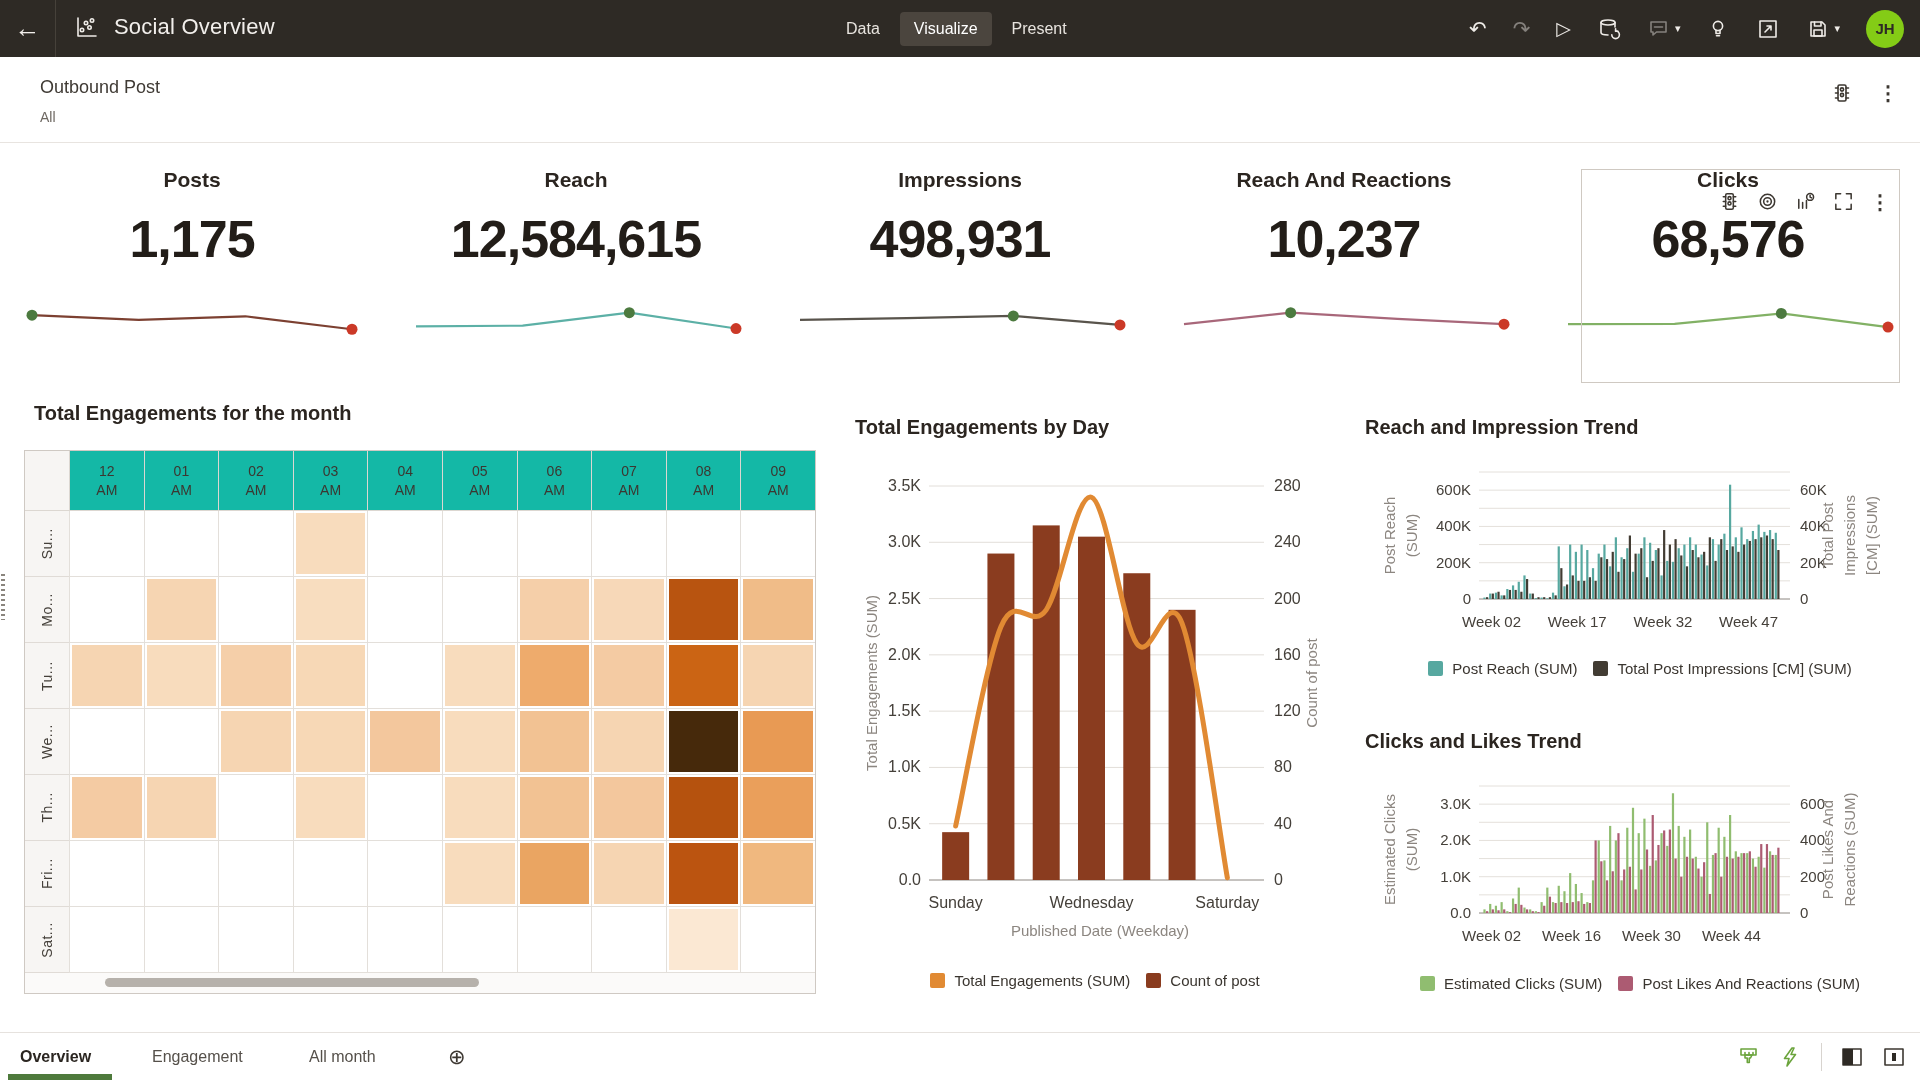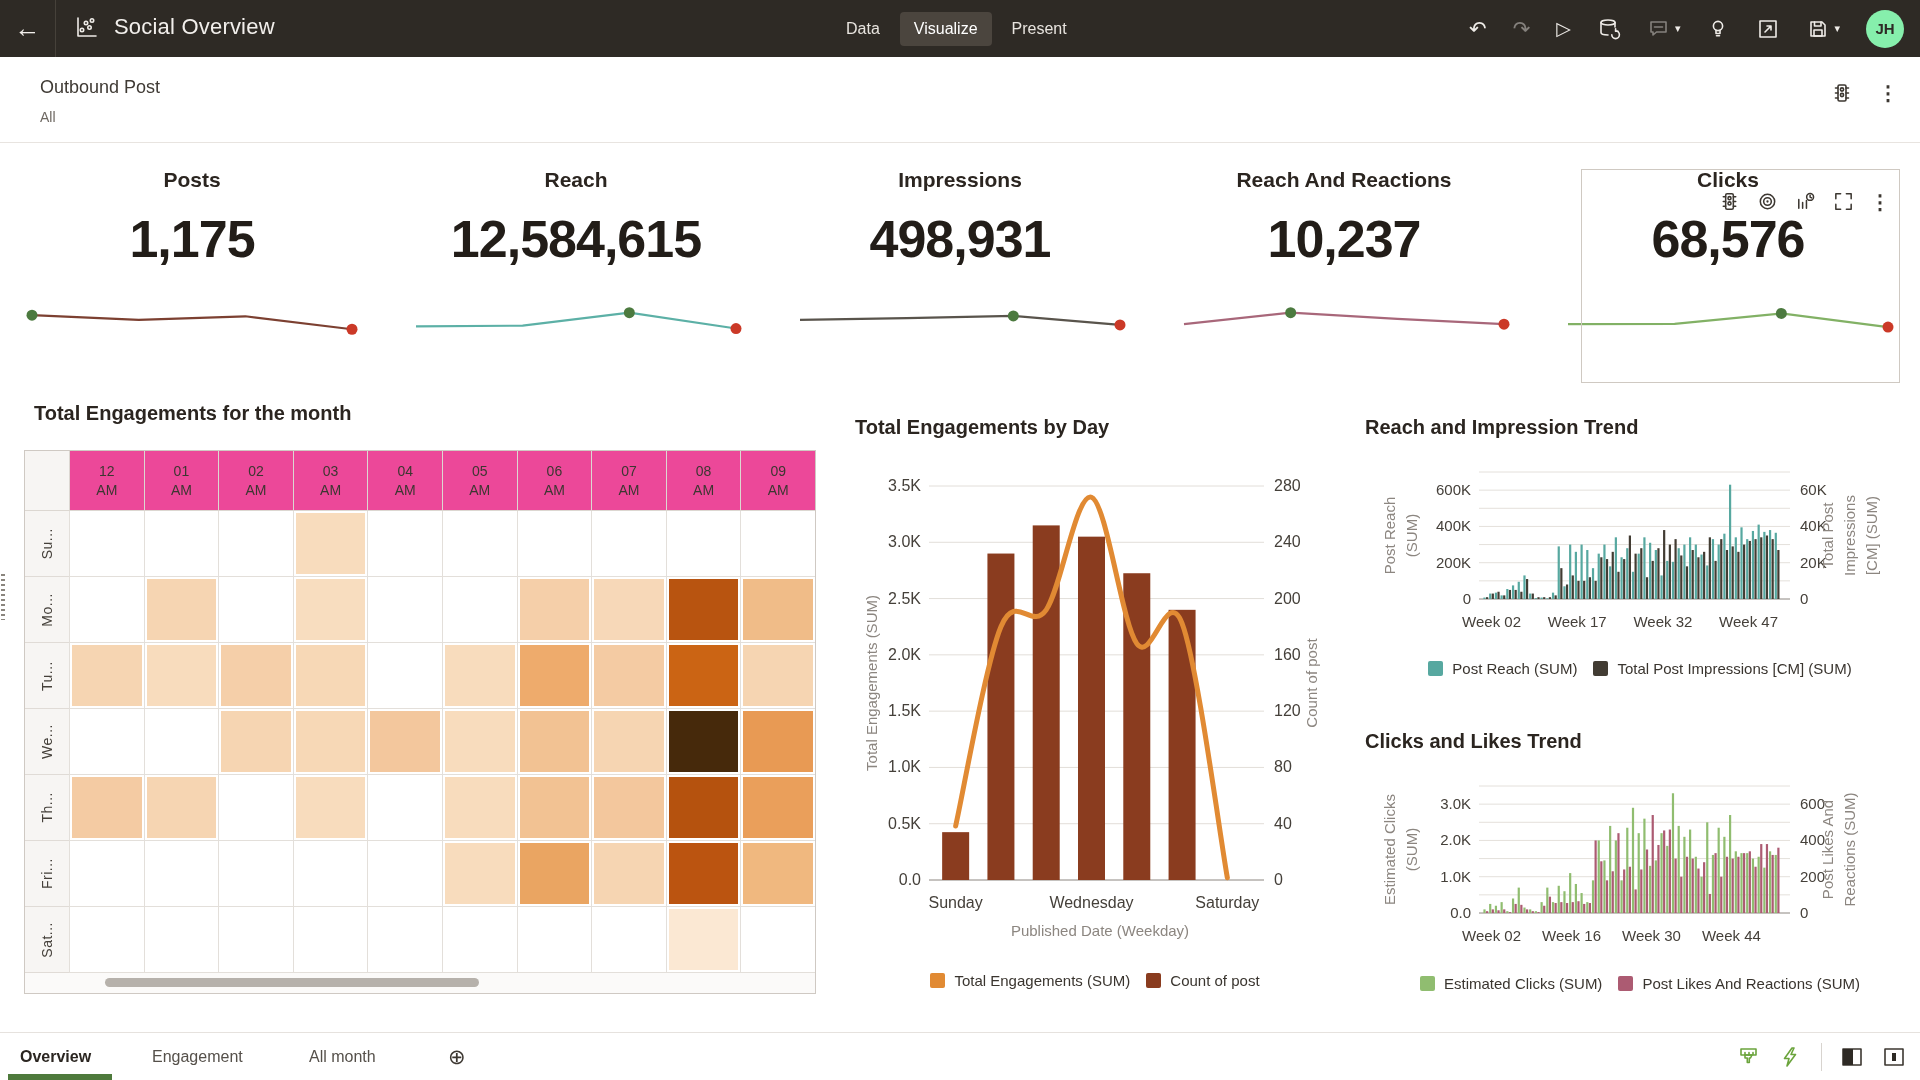--- a/index.html
+++ b/index.html
@@ -16,21 +16,21 @@
   .tb-tabs { position:absolute; left:832px; top:9px; display:flex; gap:6px; align-items:center; height:40px; }
   .tb-tab { padding:8px 14px; font-size:16px; color:#e8e4df; border-radius:4px; cursor:pointer; }
   .tb-tab.active { background:#4b453e; color:#fff; }
   .tb-icons { position:absolute; right:0; top:0; height:57px; display:flex; align-items:center; gap:26px; padding-right:16px; }
   .tb-ic { display:flex; align-items:center; gap:4px; cursor:pointer; }
   .icon { width:24px; height:24px; stroke:#efece8; fill:none; stroke-width:1.6; stroke-linecap:round; stroke-linejoin:round; }
   .icon.dark { stroke:#3c3731; }
   .glyph { font-size:21px; color:#efece8; line-height:1; }
   .dim { opacity:.45; }
   .caret { font-size:11px; color:#efece8; }
-  .avatar { width:38px; height:38px; border-radius:50%; background:#86efac; color:#2e2a25; font-weight:700; font-size:15px;
+  .avatar { width:38px; height:38px; border-radius:50%; background:#84cc16; color:#2e2a25; font-weight:700; font-size:15px;
     display:flex; align-items:center; justify-content:center; }
 
   
   .filterbar { position:absolute; left:0; top:57px; width:1920px; height:86px; background:#fff; border-bottom:1px solid #e8e4e0; }
   .fb-title { position:absolute; left:40px; top:20px; font-size:18px; color:#3f3a34; }
   .fb-value { position:absolute; left:40px; top:52px; font-size:14px; color:#6e6862; }
   .fb-icons { position:absolute; right:22px; top:24px; display:flex; gap:24px; align-items:center; }
 
   
   .kpi-row { position:absolute; left:0; top:143px; width:1920px; height:250px; display:flex; }
@@ -42,21 +42,21 @@
   .tile-toolbar { position:absolute; right:26px; top:44px; display:flex; gap:15px; align-items:center; background:#fff; padding:3px 4px; }
   .tile-toolbar .icon { width:23px; height:23px; }
   .kebab { font-size:20px; color:#3c3731; font-weight:700; line-height:1; cursor:pointer; }
 
   
   .sec-title { position:absolute; font-size:20px; font-weight:700; color:#2b2520; }
 
   
   .hm-grid { position:absolute; left:24px; top:450px; width:792px; border:1px solid #cfc9c3; background:#fff;
     display:grid; grid-template-columns:44px repeat(10, 1fr); }
-  .hm-h { height:60px; background:#ec4899; border-left:1px solid #dcd7d1; border-bottom:1px solid #dcd7d1;
+  .hm-h { height:60px; background:#14b8a6; border-left:1px solid #dcd7d1; border-bottom:1px solid #dcd7d1;
     display:flex; align-items:center; justify-content:center; text-align:center; font-size:14px; color:#3c3731;
     line-height:1.3; white-space:pre-line; }
   .hm-h.stub { background:#f7f5f3; border-left:none; }
   .hm-stub { background:#f7f5f3; border-bottom:1px solid #e0dbd6; display:flex; align-items:center; justify-content:center; }
   .hm-c { height:66px; border-left:1px solid #e3dfda; border-bottom:1px solid #e3dfda; }
   .hm-c .fill { margin:2px; height:calc(100% - 4px); }
   .hm-scroll { grid-column:1 / -1; height:20px; background:#fbfaf9; position:relative; }
   .hm-thumb { position:absolute; left:80px; top:5px; width:374px; height:9px; border-radius:5px; background:#b6b1ab; }
   .vlab { writing-mode:vertical-rl; transform:rotate(180deg); font-size:14px; color:#45403a; letter-spacing:.5px; }
   .drag-handle { position:absolute; left:1px; top:574px; width:4px; height:46px;

